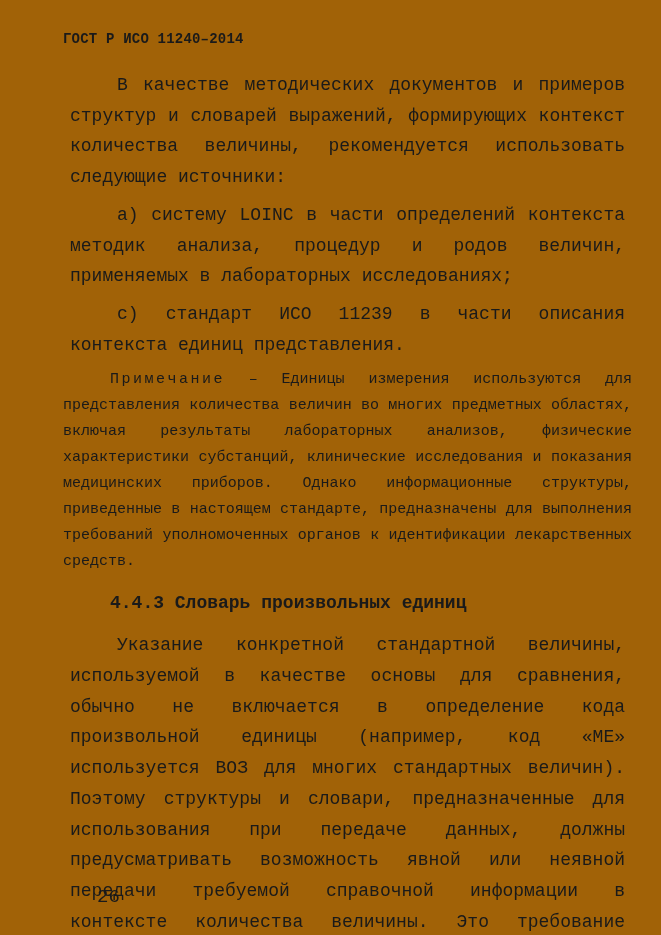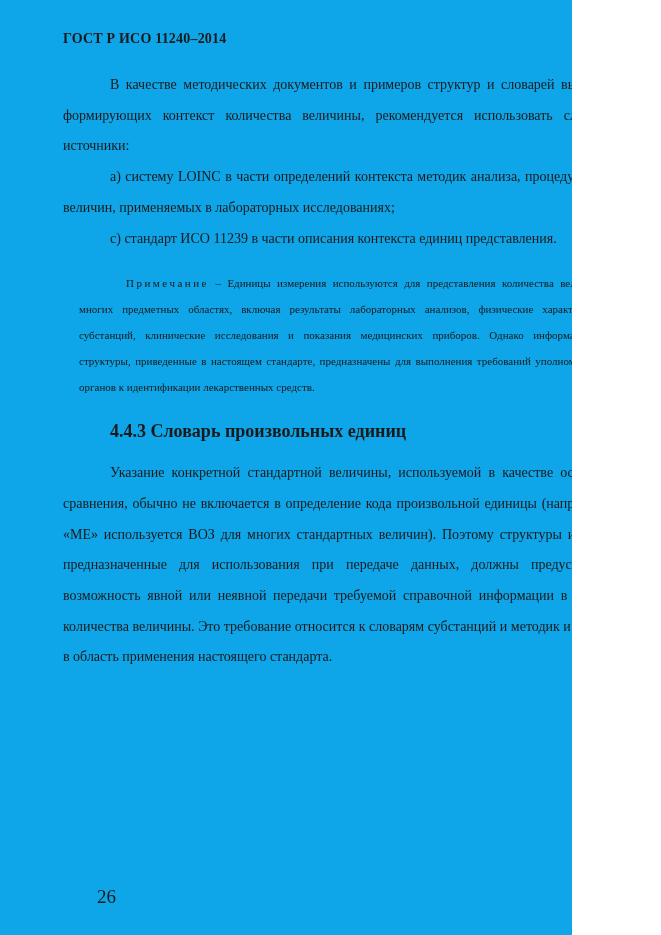--- a/index.html
+++ b/index.html
@@ -2,57 +2,57 @@
 <html><head>
 <meta charset="utf-8">
 <style>
   html, body {
     margin: 0;
     padding: 0;
     background: #ffffff;
   }
   .page {
     position: relative;
-    width: 572px;
+    width: 661px;
     height: 935px;
-    background: #0ea5e9;
-    font-family: Liberation Serif, serif;
+    background: #a16207;
+    font-family: Liberation Mono, monospace;
     color: #1a1a1a;
     overflow: hidden;
   }
   .content {
     position: absolute;
     left: 63px;
     top: 31px;
     width: 569px;
   }
   .doc-header {
     font-size: 14px;
     font-weight: bold;
     line-height: 16px;
     letter-spacing: 0.2px;
     margin: 0 0 23px 0;
   }
   p.body {
-    margin: 0;
-    font-size: 14px;
+    margin: 7px;
+    font-size: 18px;
     line-height: 30.7px;
     text-align: justify;
     text-indent: 47px;
   }
   .heading {
     font-size: 18px;
     font-weight: bold;
     line-height: 30px;
     margin: 13px 0 12px 0;
     text-indent: 47px;
   }
   p.note {
-    margin: 16px;
-    font-size: 11px;
+    margin: 0;
+    font-size: 15px;
     line-height: 26px;
     text-align: justify;
     text-indent: 47px;
   }
   .note-label {
     letter-spacing: 2.5px;
   }
   .page-number {
     position: absolute;
     left: 97px;

